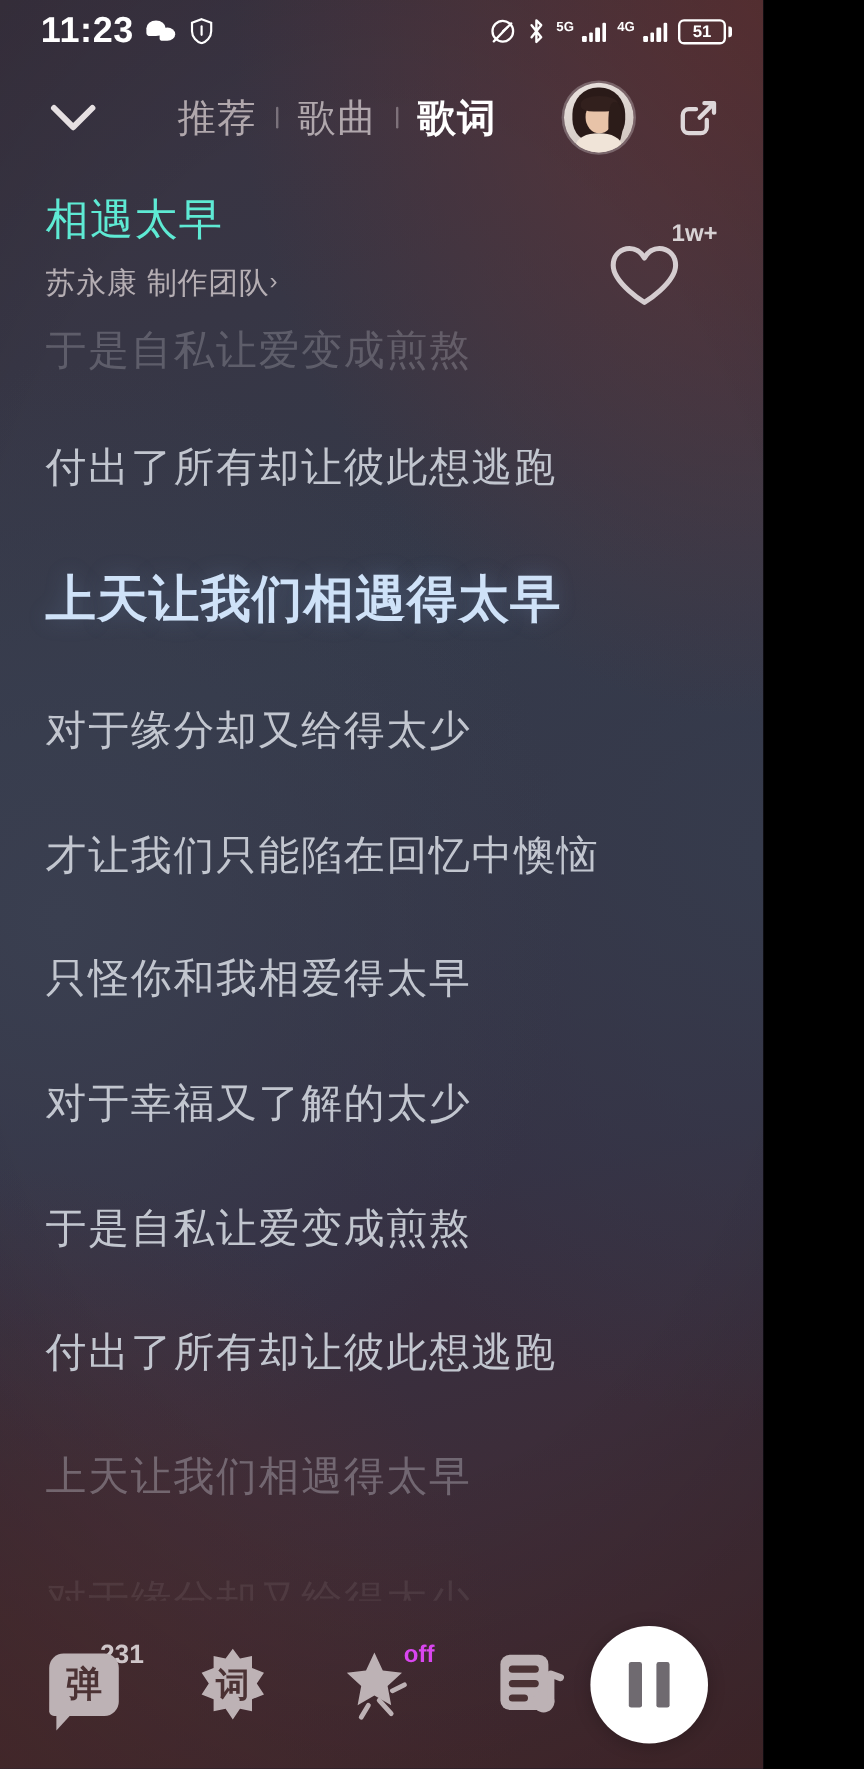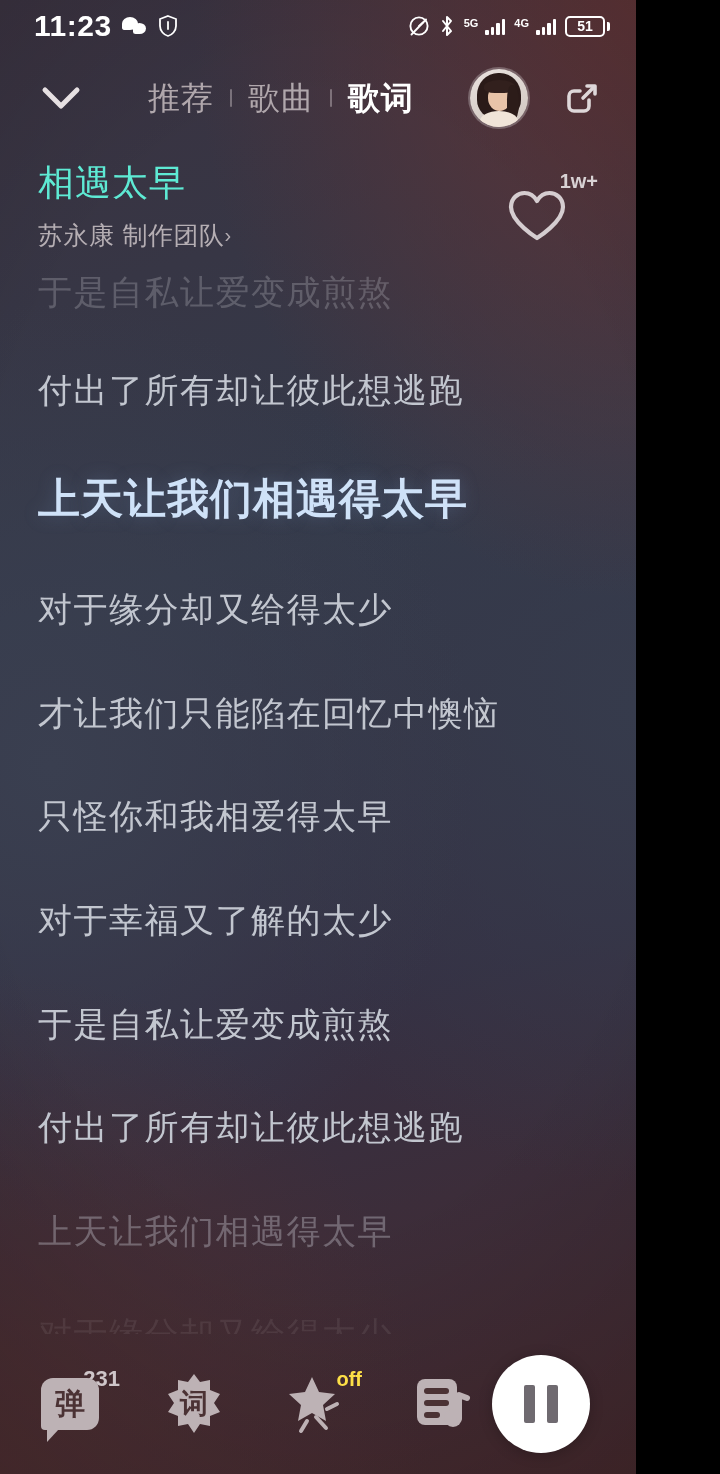--- a/index.html
+++ b/index.html
@@ -106,21 +106,21 @@
   .song-title {
     font-size:36px; color:#5eead4; line-height:1.25; letter-spacing:1px;
     font-weight:400;
   }
   .song-sub {
     margin-top:14px; font-size:25px; color:#b5aeb3; display:flex; align-items:center; gap:8px;
     letter-spacing:.5px;
   }
   .song-sub .chev { font-size:20px; color:#b5aeb3; margin-left:-8px; }
   .like {
-    position:relative; width:92px; height:78px; margin-top:12px; flex:none;
+    position:relative; width:92px; height:78px; margin-top:26px; flex:none;
   }
   .like-count {
     position:absolute; right:0; top:-2px; font-size:20px; color:#d8d2d4; font-weight:600;
   }
   .like svg { position:absolute; left:0; top:16px; }
 
   
   .lyrics {
     position:absolute; top:270px; left:0; right:0; bottom:140px;
     padding:0 38px; overflow:hidden;
@@ -143,21 +143,21 @@
     position:absolute; left:0; right:0; bottom:0; height:140px;
     display:flex; align-items:center; padding:0 34px;
   }
   .tools { flex:1; display:flex; align-items:center; gap:52px; }
   .tool { position:relative; width:72px; height:72px; display:flex; align-items:center; justify-content:center; }
   .badge-num {
     position:absolute; top:-2px; right:-14px; font-size:22px; font-weight:700; color:#cfc6c9;
     letter-spacing:0;
   }
   .badge-off {
-    position:absolute; top:0px; right:-8px; font-size:20px; font-weight:700; color:#fde047;
+    position:absolute; top:0px; right:-8px; font-size:20px; font-weight:700; color:#d946ef;
   }
   .bubble {
     width:58px; height:52px; background:#bdb2b5; border-radius:12px 12px 12px 4px;
     position:relative; display:flex; align-items:center; justify-content:center;
   }
   .bubble:after {
     content:""; position:absolute; left:6px; bottom:-12px;
     border-width:13px 12px 0 0; border-style:solid;
     border-color:#bdb2b5 transparent transparent transparent;
   }

